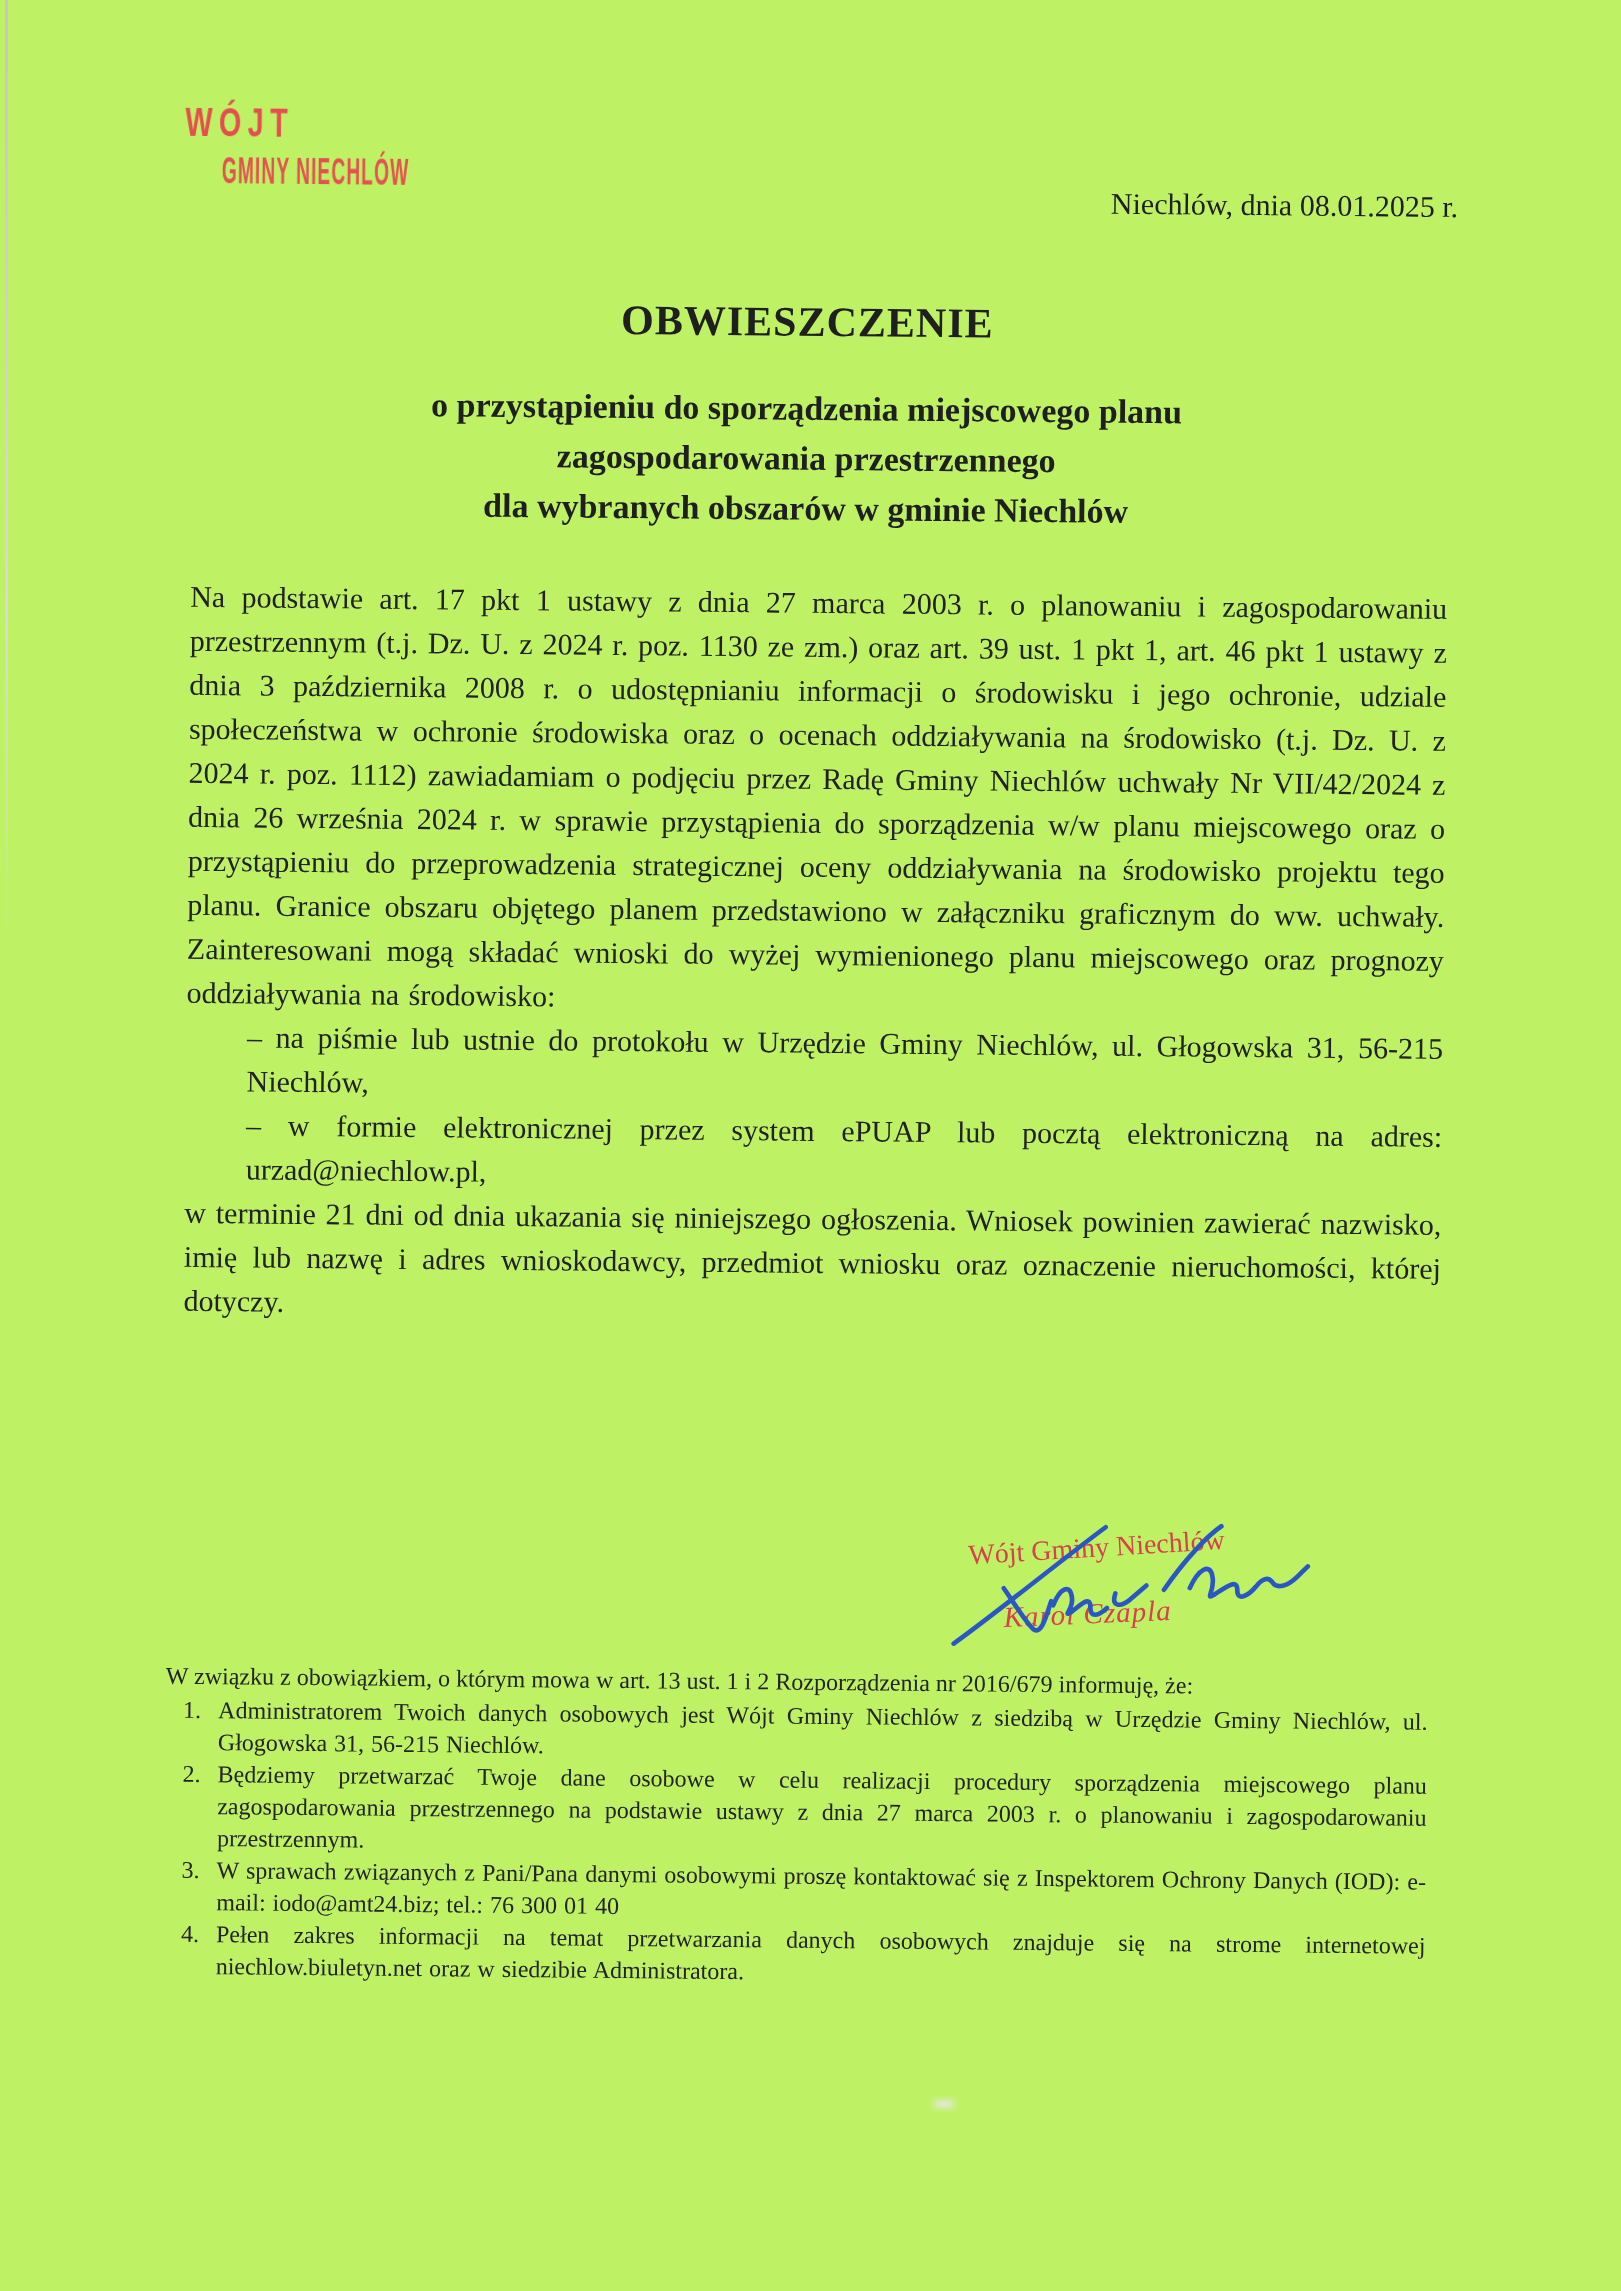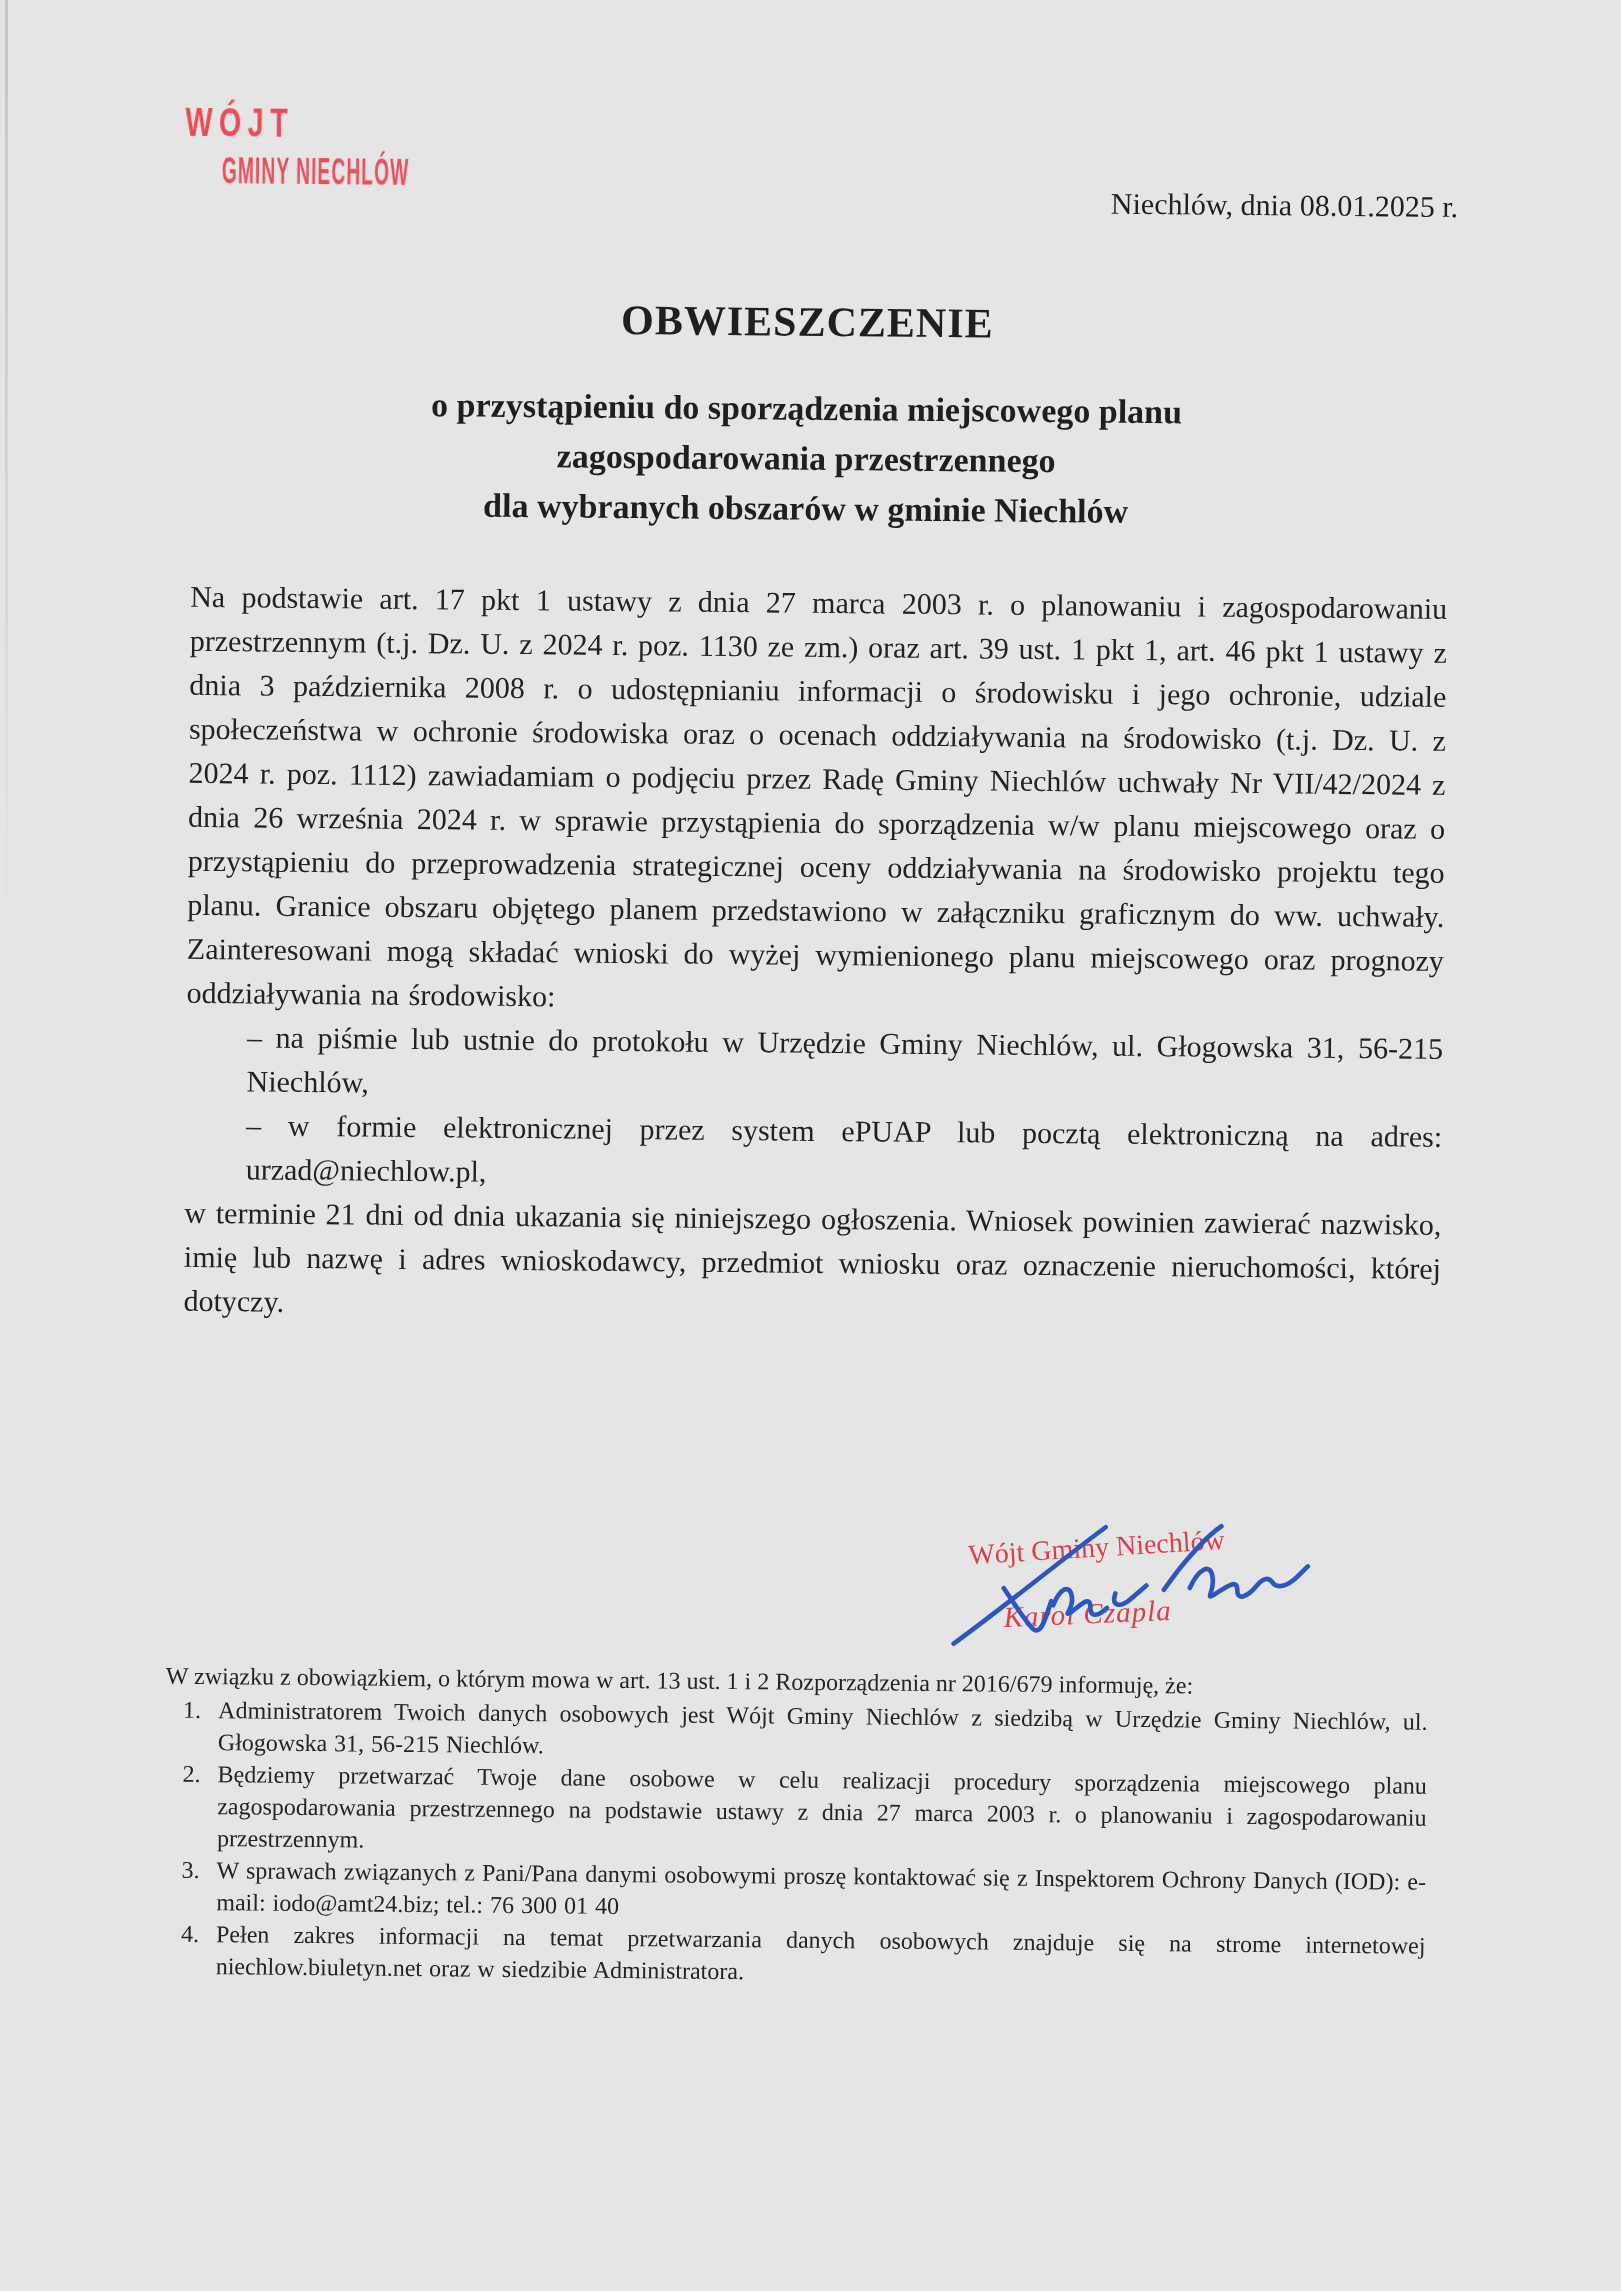--- a/index.html
+++ b/index.html
@@ -1,19 +1,19 @@
 <!DOCTYPE html>
 <html lang="pl" style="--stamp-red: #e8414e; --sig-red: #d8404b; --text: #1f1f1f;"><head>
 <meta charset="utf-8">
 <style>
   html,body{margin:0;padding:0;background:#ffffff;}
   .page{
     position:relative;
     width:1621px;height:2292px;
-    background:#e5e5e5;
+    background:#bef264;
     overflow:hidden;
     font-family:"Liberation Serif", serif;
     color:var(--text,#1f1f1f);
   }
   
   .edge-line{
     position:absolute;left:4.9px;top:0;width:2.9px;height:941px;
     background:linear-gradient(#c6c6c6,#d9d9d9 65%,rgba(220,220,220,0));
   }
   

